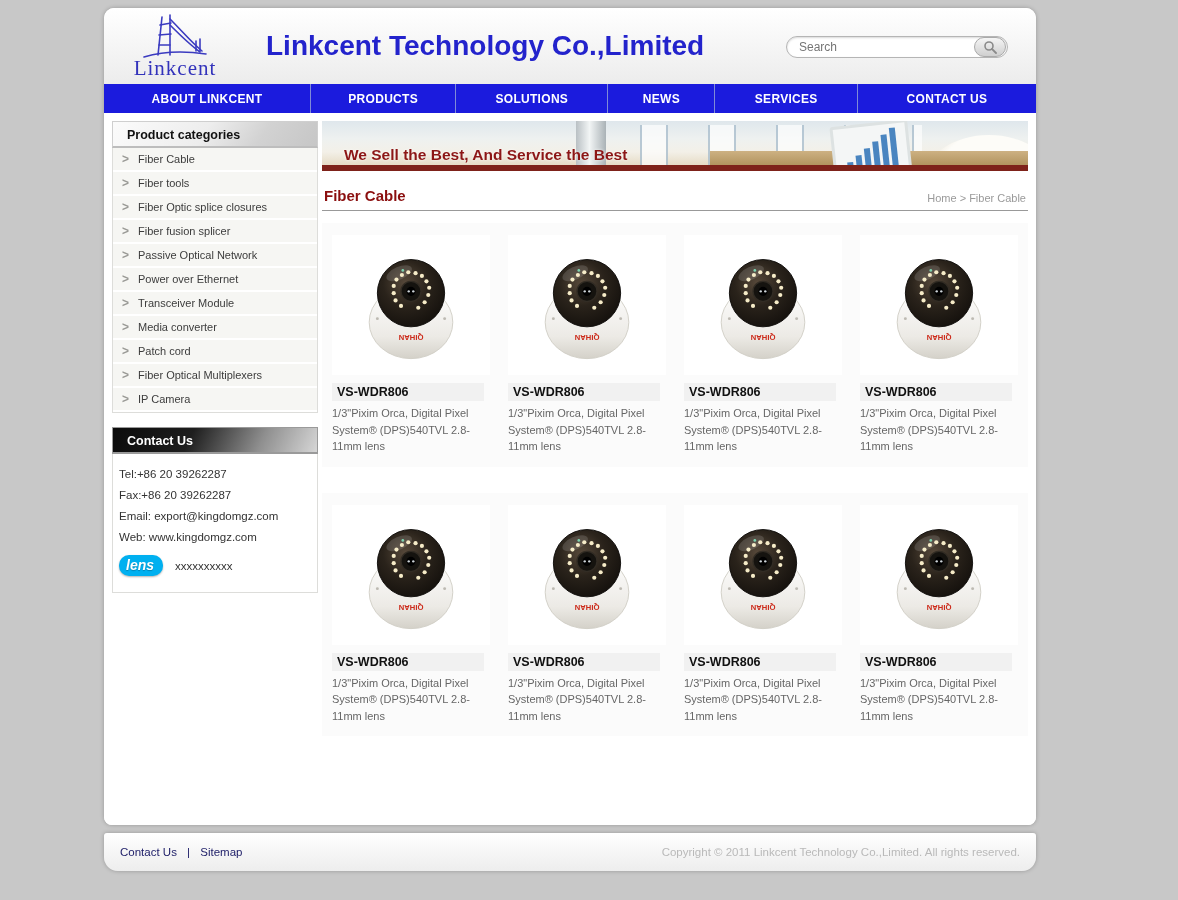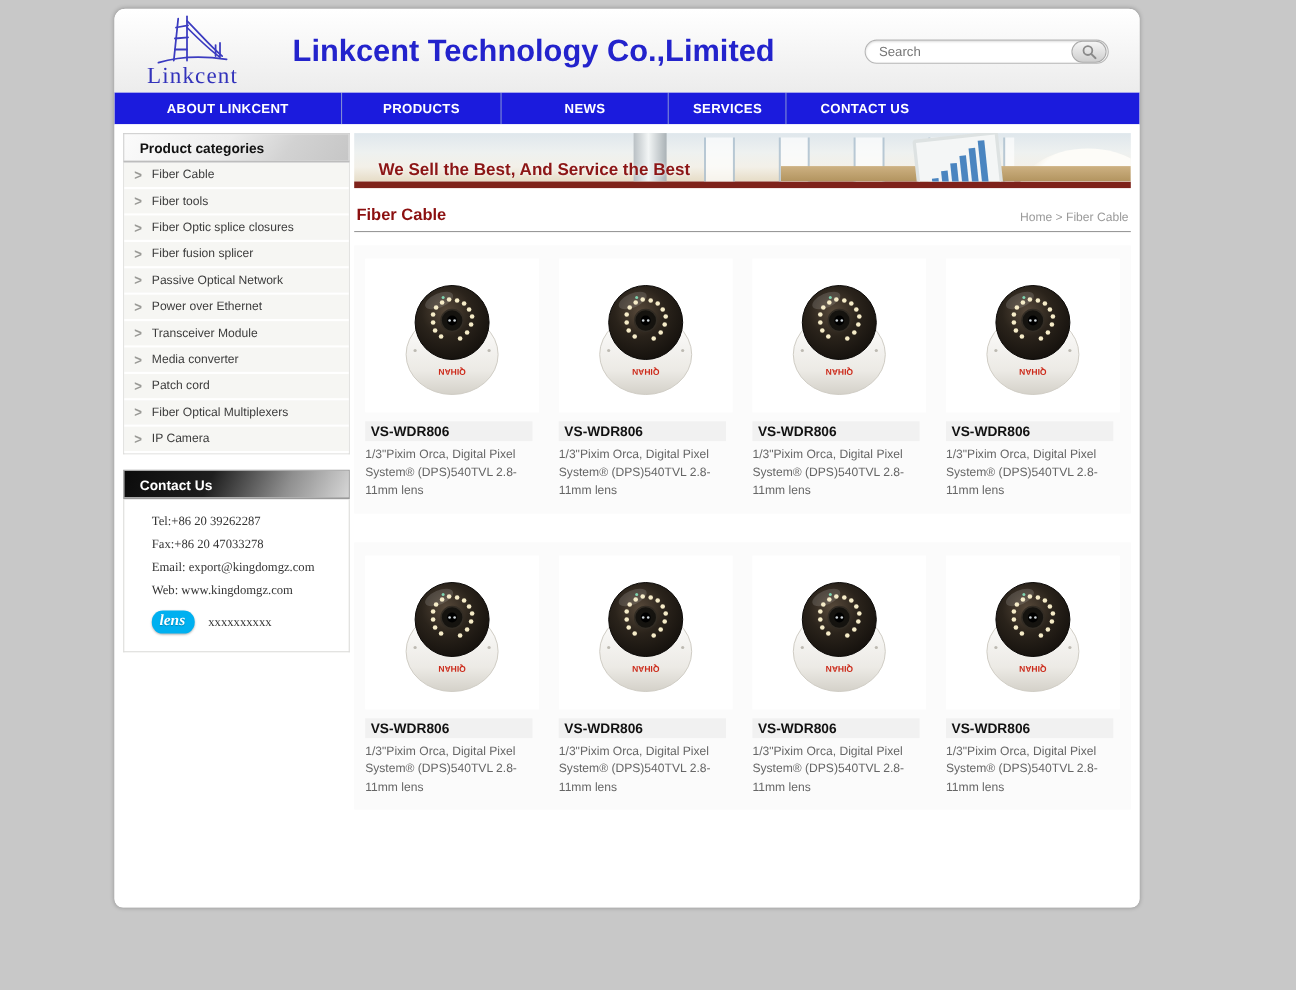--- a/index.html
+++ b/index.html
@@ -106,21 +106,21 @@
     padding-left:9px; cursor:pointer;
   }
   .chev {
     color:#9a9a96; font-weight:bold; font-size:12px;
     margin-right:9px; transform:scaleY(1.1);
   }
   .cat-label { font-size:11px; color:#3c3c3c; }
 
   .contact-box {
     border:1px solid #ddddda; border-top:none; background:#fff;
-    padding:14px 8px 16px 25px; font-size:11.5px; color:#333;font-family:Liberation Serif, serif;
+    padding:14px 8px 16px 6px; font-size:11.5px; color:#333;
   }
   .contact-box .line { margin-bottom:9px; }
   .im-row { display:flex; align-items:center; margin-top:12px; }
   .im-row .im-text { font-size:11.5px; color:#333; margin-left:12px; }
   .skype-logo {
     display:inline-block; background:#00b0f0; color:#fff;
     font-weight:bold; font-size:14px; font-style:italic;
     padding:2px 9px 3px 7px; border-radius:10px;
     text-shadow:0 1px 1px rgba(0,0,0,.25);
     box-shadow:0 1px 2px rgba(0,0,0,.3);
@@ -243,20 +243,23 @@
     <ul class="nav">
 
         <li>
           <span>ABOUT LINKCENT</span>
         </li>
 
         <li>
           <span>PRODUCTS</span>
         </li>
 
+        <li>
+          <span>SOLUTIONS</span>
+        </li>
 
         <li>
           <span>NEWS</span>
         </li>
 
         <li>
           <span>SERVICES</span>
         </li>
 
         <li>
@@ -324,21 +327,21 @@
             <li>
               <span class="chev">&gt;</span>
               <span class="cat-label">IP Camera</span>
             </li>
 
         </ul>
 
         <div class="side-header dark">Contact Us</div>
         <div class="contact-box">
           <div class="line">Tel:+86 20 39262287</div>
-          <div class="line">Fax:+86 20 47033278</div>
+          <div class="line">Fax:+86 20 39262287</div>
           <div class="line">Email: export@kingdomgz.com</div>
           <div class="line">Web: www.kingdomgz.com</div>
 
 
           <div class="im-row">
             <span class="skype-logo">lens</span>
             <span class="im-text">xxxxxxxxxx</span>
           </div>
         </div>
       </div>
@@ -706,13 +709,21 @@
               </div>
               <a class="prod-name">VS-WDR806</a>
               <div class="prod-desc">1/3"Pixim Orca, Digital Pixel System® (DPS)540TVL 2.8-11mm lens</div>
             </div>
 
         </div>
       </div>
     </div>
   </div>
 
+  <div class="footer">
+    <div class="footer-links">
+      <a>Contact Us</a>
+      <span class="sep">|</span>
+      <a>Sitemap</a>
+    </div>
+    <div class="copyright">Copyright © 2011 Linkcent Technology Co.,Limited. All rights reserved.</div>
+  </div>
 </div>
 
 </body></html>

